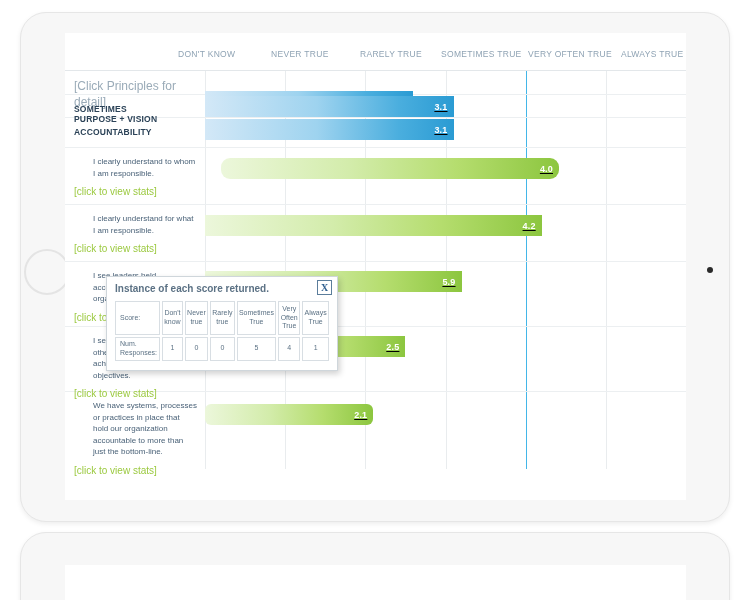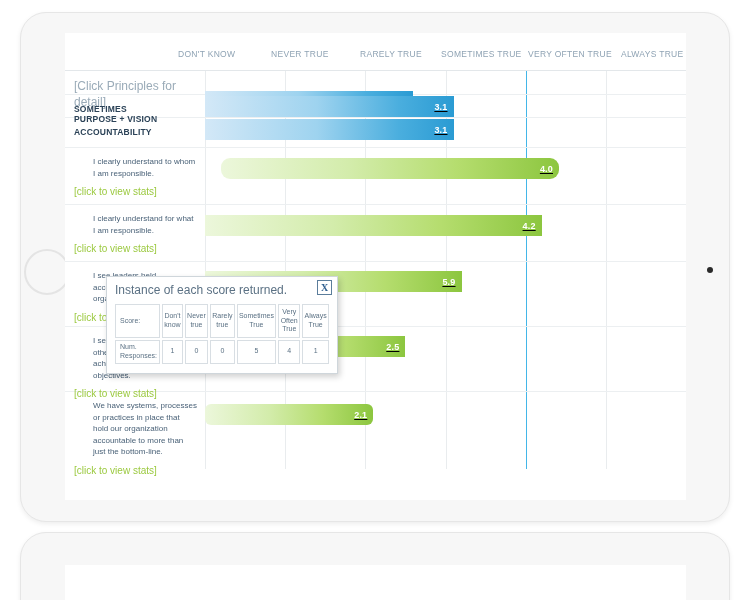--- a/index.html
+++ b/index.html
@@ -100,21 +100,21 @@
   }
 
   
   .popup{
     position:absolute;left:106px;top:276px;width:232px;
     background:#ffffff;border:1px solid #cfd6db;
     box-shadow:2px 3px 6px rgba(0,0,0,0.18);
     z-index:40;padding:5px 6px 7px 6px;box-sizing:border-box;
   }
   .popup-title{
-    font-size:12px;color:#5b7184;padding:1px 0 5px 2px;
+    font-size:10px;color:#5b7184;padding:1px 0 5px 2px;font-weight:bold;
   }
   .popup-close{
     position:absolute;right:5px;top:3px;
     width:13px;height:13px;
     border:1px solid #5b7d9b;
     display:flex;align-items:center;justify-content:center;
     font-size:10px;font-weight:bold;color:#2f5f8f;
     font-family:"Liberation Serif",serif;line-height:1;
     cursor:pointer;background:#fff;
   }

